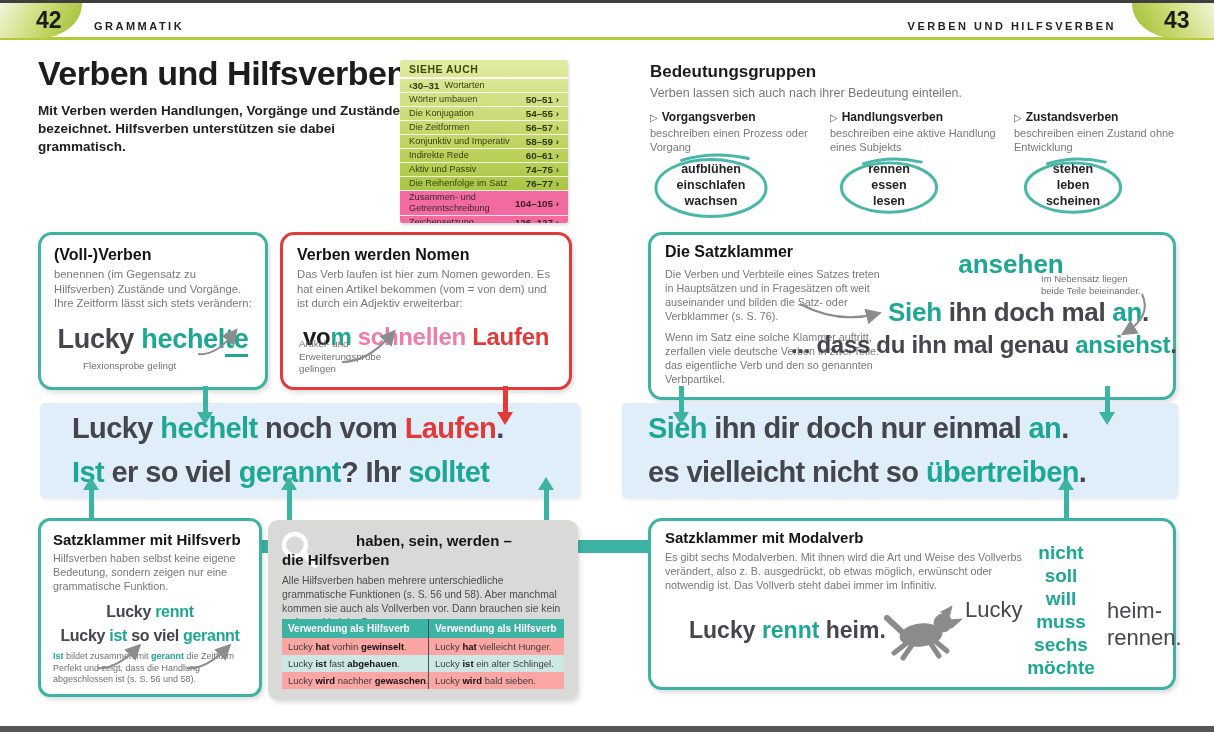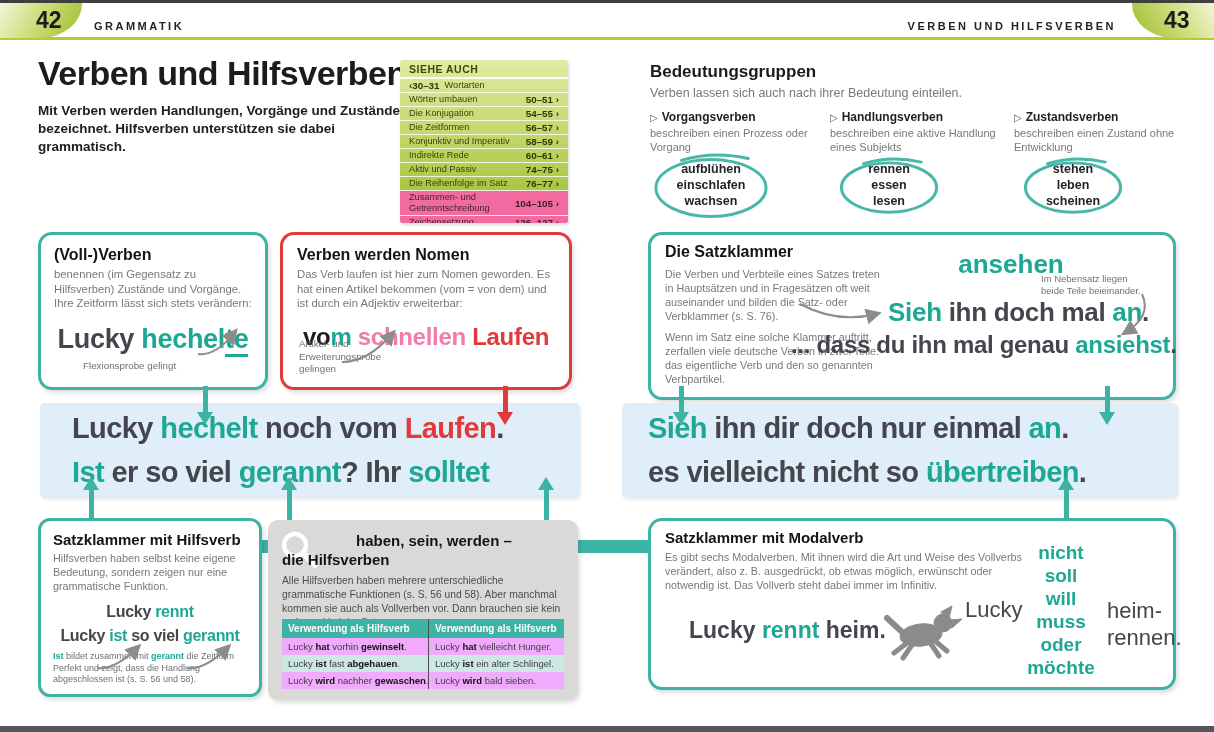--- a/index.html
+++ b/index.html
@@ -102,21 +102,21 @@
   #box-hilf .capt{position:absolute;left:12px;right:8px;bottom:8px;font-size:9px;line-height:1.3}
 
   #box-info{left:268px;top:520px;width:310px;height:180px;background:#d9d9d7;border-radius:10px;position:absolute;box-shadow:2px 3px 4px rgba(0,0,0,.13)}
   #box-info .t1{position:absolute;left:88px;top:12px;font-size:15px;font-weight:bold;color:#151515}
   #box-info .t2{position:absolute;left:14px;top:31px;font-size:15px;font-weight:bold;color:#151515}
   #box-info .para{position:absolute;left:14px;top:54px;width:284px;font-size:10.3px;color:#4c4c4c;line-height:1.35}
   .tbl{position:absolute;left:14px;top:99px;width:282px;display:grid;grid-template-columns:146px 136px;font-size:9.5px;color:#3c3c3c}
   .tbl .c{padding:3px 6px;white-space:nowrap;overflow:hidden}
   .tbl .h{background:var(--teal-ui);color:#fff;font-weight:bold;font-size:10px;padding:4px 6px}
   .tbl .div{border-left:1.5px solid #4a5052}
-  .tbl .r0{background:#f0abfc}
+  .tbl .r0{background:#fca5a5}
   .tbl .r1{background:#cde8e3}
   .tbl .c .c-b{color:#111}
 
   #box-modal{left:648px;top:518px;width:528px;height:172px}
   #box-modal .ttl{position:absolute;left:14px;top:8px;font-size:15px}
   #box-modal .para{position:absolute;left:14px;top:29px;width:360px;font-size:10.8px;margin:0}
   #box-modal .ex{position:absolute;left:38px;top:96px;font-size:23px;font-weight:600;white-space:nowrap}
   #box-modal .subj{position:absolute;left:314px;top:76px;font-size:22px;color:var(--dark)}
   #box-modal .modals{position:absolute;left:368px;top:20px;width:84px;text-align:center;font-size:19px;font-weight:bold;color:var(--teal);line-height:23px}
   #box-modal .vrb{position:absolute;left:456px;top:76px;font-size:22px;color:var(--dark);line-height:27px}
@@ -350,21 +350,21 @@
         <line x1="52" y1="41" x2="60" y2="53" stroke-width="5"></line>
         <line x1="56" y1="38" x2="68" y2="48" stroke-width="5"></line>
       </g>
     </svg>
     <div class="subj">Lucky</div>
     <div class="modals">
       <div>nicht</div>
       <div>soll</div>
       <div>will</div>
       <div>muss</div>
-      <div>oder</div>
+      <div>sechs</div>
       <div>möchte</div>
     </div>
     <div class="vrb">
       <div>heim-</div>
       <div>rennen.</div>
     </div>
   </div>
 
   <svg class="sketch" style="left:196px;top:326px" width="46" height="32">
     <defs>

